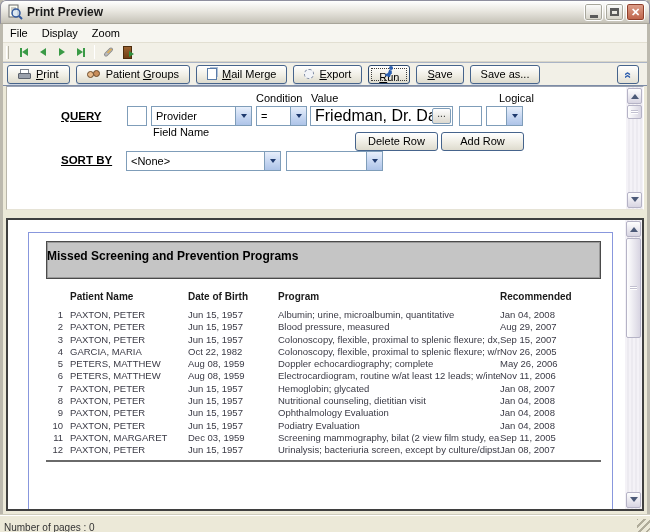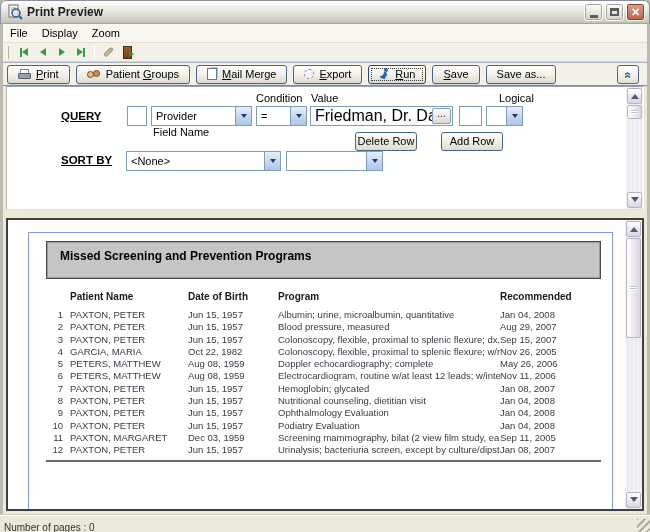--- a/index.html
+++ b/index.html
@@ -46,21 +46,21 @@
   .door::after { content:""; position:absolute; right:-6px; top:4px; width:0; height:0;
     border:3px solid transparent; border-left:5px solid #2f8f3f; }
 
   
   .actionbar { position:absolute; top:62px; left:0; right:0; height:24px; background:#f2f0e7;
     border-top:1px solid #aab4c6; border-bottom:1px solid #7d8ca6;
     display:flex; align-items:center; padding:0 4px; gap:6px; }
   .abtn { display:inline-flex; align-items:center; justify-content:center; gap:5px; height:19px;
     padding:0 10px; font-size:11px; color:#000; border:1px solid #46648c; border-radius:3px;
     background:linear-gradient(#ffffff,#f0eee5 55%,#dedbce); box-shadow:0 1px 0 #cfd6e2; cursor:default; }
-  .abtn.default { border:1px solid #2c4a72; outline:1px dotted #3c3c3c; outline-offset:-4px; }
+  .abtn.default { border:1px solid #2c4a72; outline:1px dotted #3c3c3c; outline-offset:-4px;flex-direction:column; }
   .collapse-btn { position:absolute; right:8px; top:2px; width:22px; height:19px;
     border:1px solid #46648c; border-radius:3px; background:linear-gradient(#ffffff,#e4e1d5);
     display:flex; align-items:center; justify-content:center; }
   .collapse-btn .chev { display:inline-block; transform:rotate(90deg); color:#2f5faf;
     font-weight:bold; font-size:12px; line-height:1; }
 
   
   .ico { display:inline-block; position:relative; }
   .ico-print { width:13px; height:10px; }
   .ico-print .body { position:absolute; bottom:0; width:13px; height:6px; background:#9aa0ab; border:1px solid #5d636e; border-radius:1px; }
@@ -87,21 +87,21 @@
     display:flex; align-items:center; font-size:11px; color:#000; }
   .combo .txt { flex:1; padding:0 4px; white-space:nowrap; overflow:hidden; }
   .combo .cbtn { width:16px; height:100%; border-left:1px solid #7f9db9;
     background:linear-gradient(#e8effb,#c3d4f0 60%,#aec4e8); display:flex; align-items:center; justify-content:center; }
   .arr-dn-sm { width:0; height:0; border:3px solid transparent; border-top:4px solid #1f3a6e; margin-top:3px; }
   .value-wrap { position:absolute; height:20px; background:#fff; border:1px solid #7f9db9;
     display:flex; align-items:center; }
   .value-wrap .txt { flex:1; padding:0 4px; font-size:16px; white-space:nowrap; overflow:hidden; }
   .dots-btn { width:19px; height:16px; margin-right:1px; border:1px solid #7f9db9; border-radius:2px;
     background:linear-gradient(#fefefe,#dcd9cf); font-size:10px; line-height:10px; text-align:center; color:#333; }
-  .qbtn { position:absolute; height:19px; width:62px; font-size:11px; text-align:center; line-height:17px;
+  .qbtn { position:absolute; height:19px; width:83px; font-size:11px; text-align:center; line-height:17px;
     border:1px solid #46648c; border-radius:3px; background:linear-gradient(#ffffff,#efede4 55%,#dedbce); }
 
   
   .vscroll { position:absolute; top:0; bottom:0; width:17px; background:repeating-linear-gradient(90deg,#f4f2f7 0 2px,#eceaf0 2px 4px); }
   .sbtn { position:absolute; left:1px; right:1px; height:16px; border:1px solid #b5b3c6; border-radius:2px;
     background:linear-gradient(#fefefe,#d8d5e2); display:flex; align-items:center; justify-content:center; }
   .sbtn.up { top:1px; } .sbtn.down { bottom:1px; }
   .arr-up { width:0; height:0; border:4px solid transparent; border-bottom:5px solid #4c5a78; margin-bottom:3px; }
   .arr-down { width:0; height:0; border:4px solid transparent; border-top:5px solid #4c5a78; margin-top:3px; }
   .sthumb { position:absolute; left:1px; right:1px; border:1px solid #b5b3c6; border-radius:2px;
@@ -109,21 +109,21 @@
   .sthumb::after { content:""; position:absolute; left:3px; right:3px; top:50%; height:4px; margin-top:-2px;
     background:repeating-linear-gradient(#c2c0d0 0 1px,#fff 1px 2px); }
 
   
   .preview { position:absolute; top:218px; left:3px; right:3px; bottom:18px; background:#fff;
     border:2px solid #3f3f3f; overflow:hidden; }
   .page { position:absolute; left:20px; top:12px; width:585px; bottom:-4px; background:#fff;
     border:1px solid #8897dd; }
   .rpt-header { position:absolute; left:17px; right:11px; top:8px; height:38px; background:#c5c5c5;
     border:1px solid #4a4a4a; box-shadow:inset 0 0 0 1px #9a9a9a; display:flex; align-items:flex-start; }
-  .rpt-title { font-size:12px; font-weight:bold; color:#000; padding:7px 0 0 13px; }
+  .rpt-title { font-size:12px; font-weight:bold; color:#000; padding:7px 0 0 0; }
   .rpt-cols { position:absolute; left:0; right:0; top:58px; display:flex; padding:0 10px 0 17px;
     font-size:10px; font-weight:bold; color:#1a1a1a; }
   .rpt-cols span { white-space:nowrap; }
   .c-num { width:24px; }  .c-name { width:118px; } .c-dob { width:90px; } .c-prog { width:222px; overflow:hidden; } .c-rec { flex:1; overflow:hidden; }
   .rpt-rows { position:absolute; left:0; right:0; top:76px; font-size:9.5px; color:#3a3a45; }
   .r-row { display:flex; padding:0 10px 0 17px; line-height:12.3px; white-space:nowrap; }
   .r-row .c-num { text-align:right; padding-right:7px; }
   .r-row .c-name, .r-row .c-dob, .r-row .c-prog, .r-row .c-rec { overflow:hidden; }
   .rpt-rule { position:absolute; left:17px; right:11px; top:227px; height:2px; background:#6a6a6a; }
 

